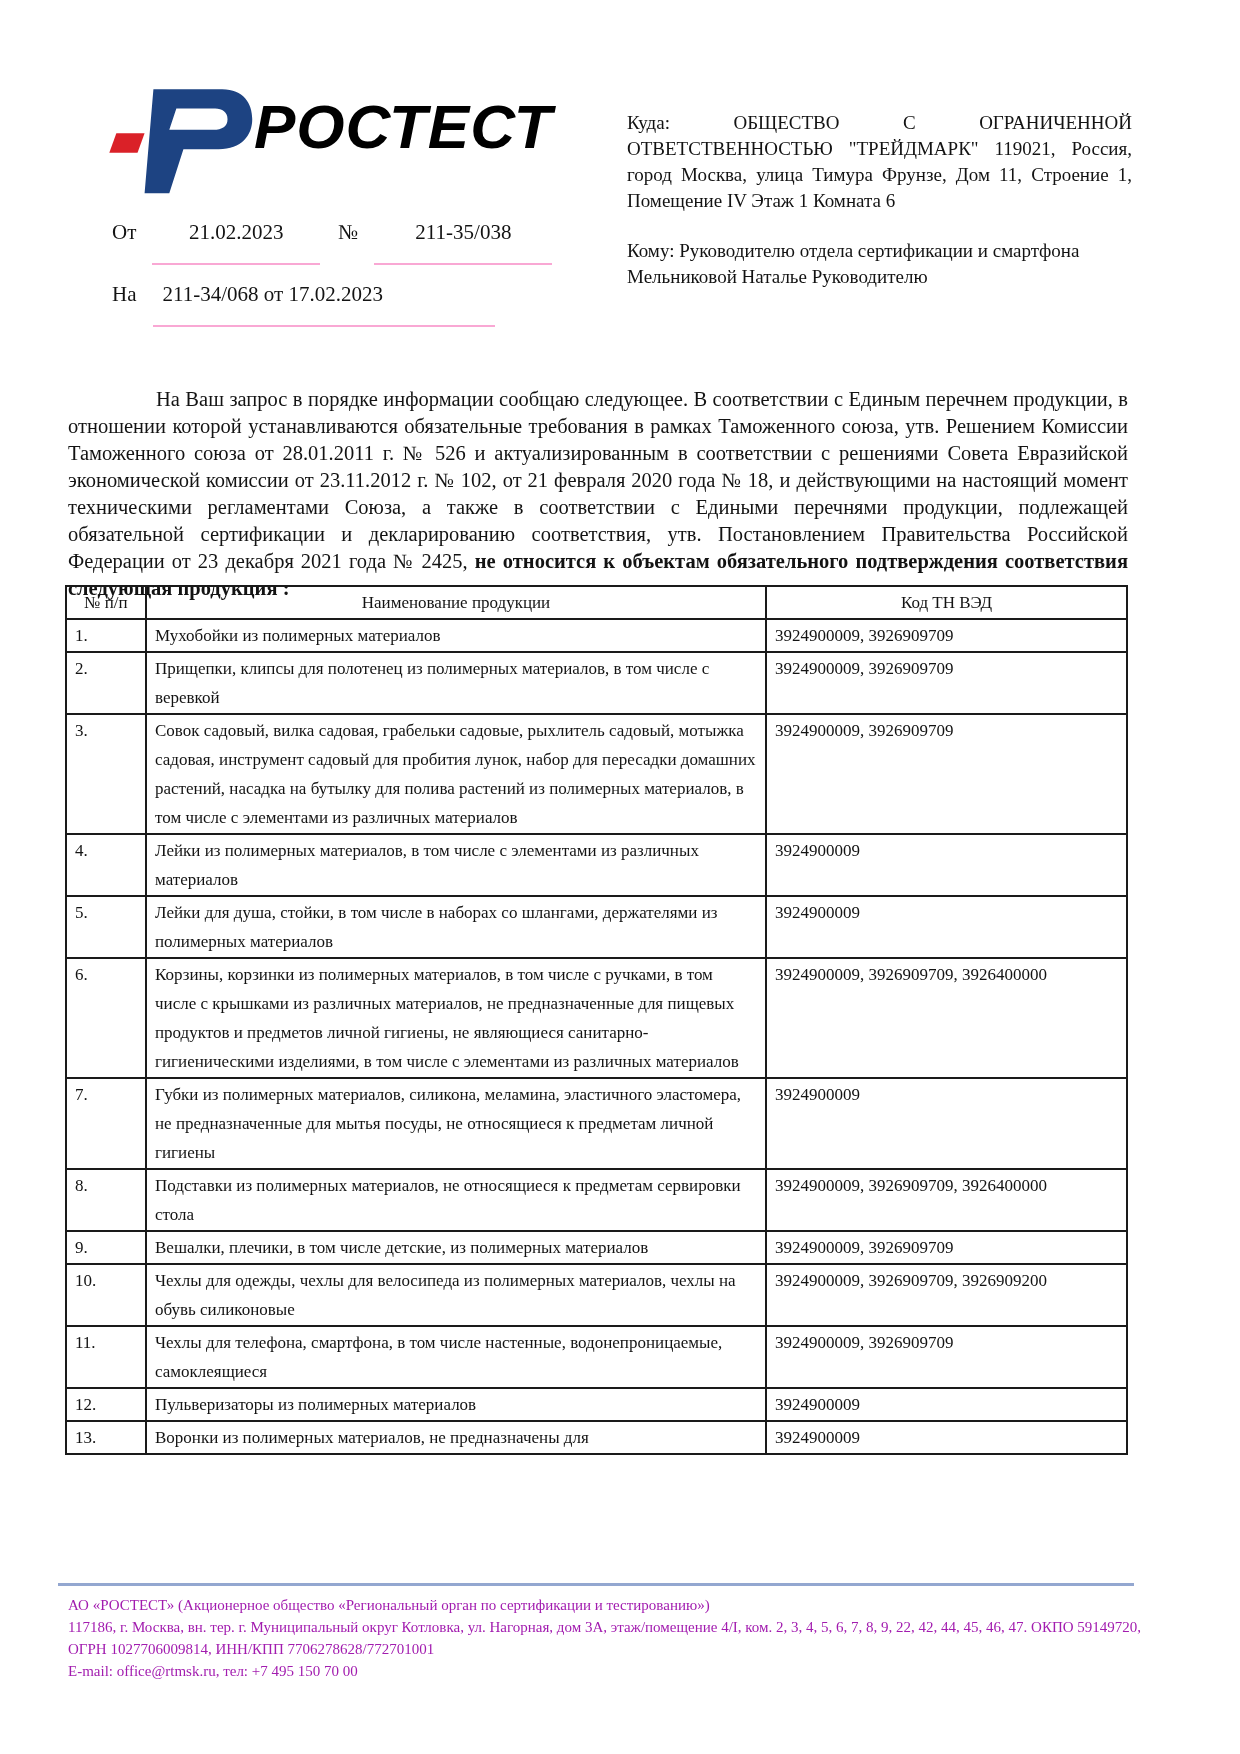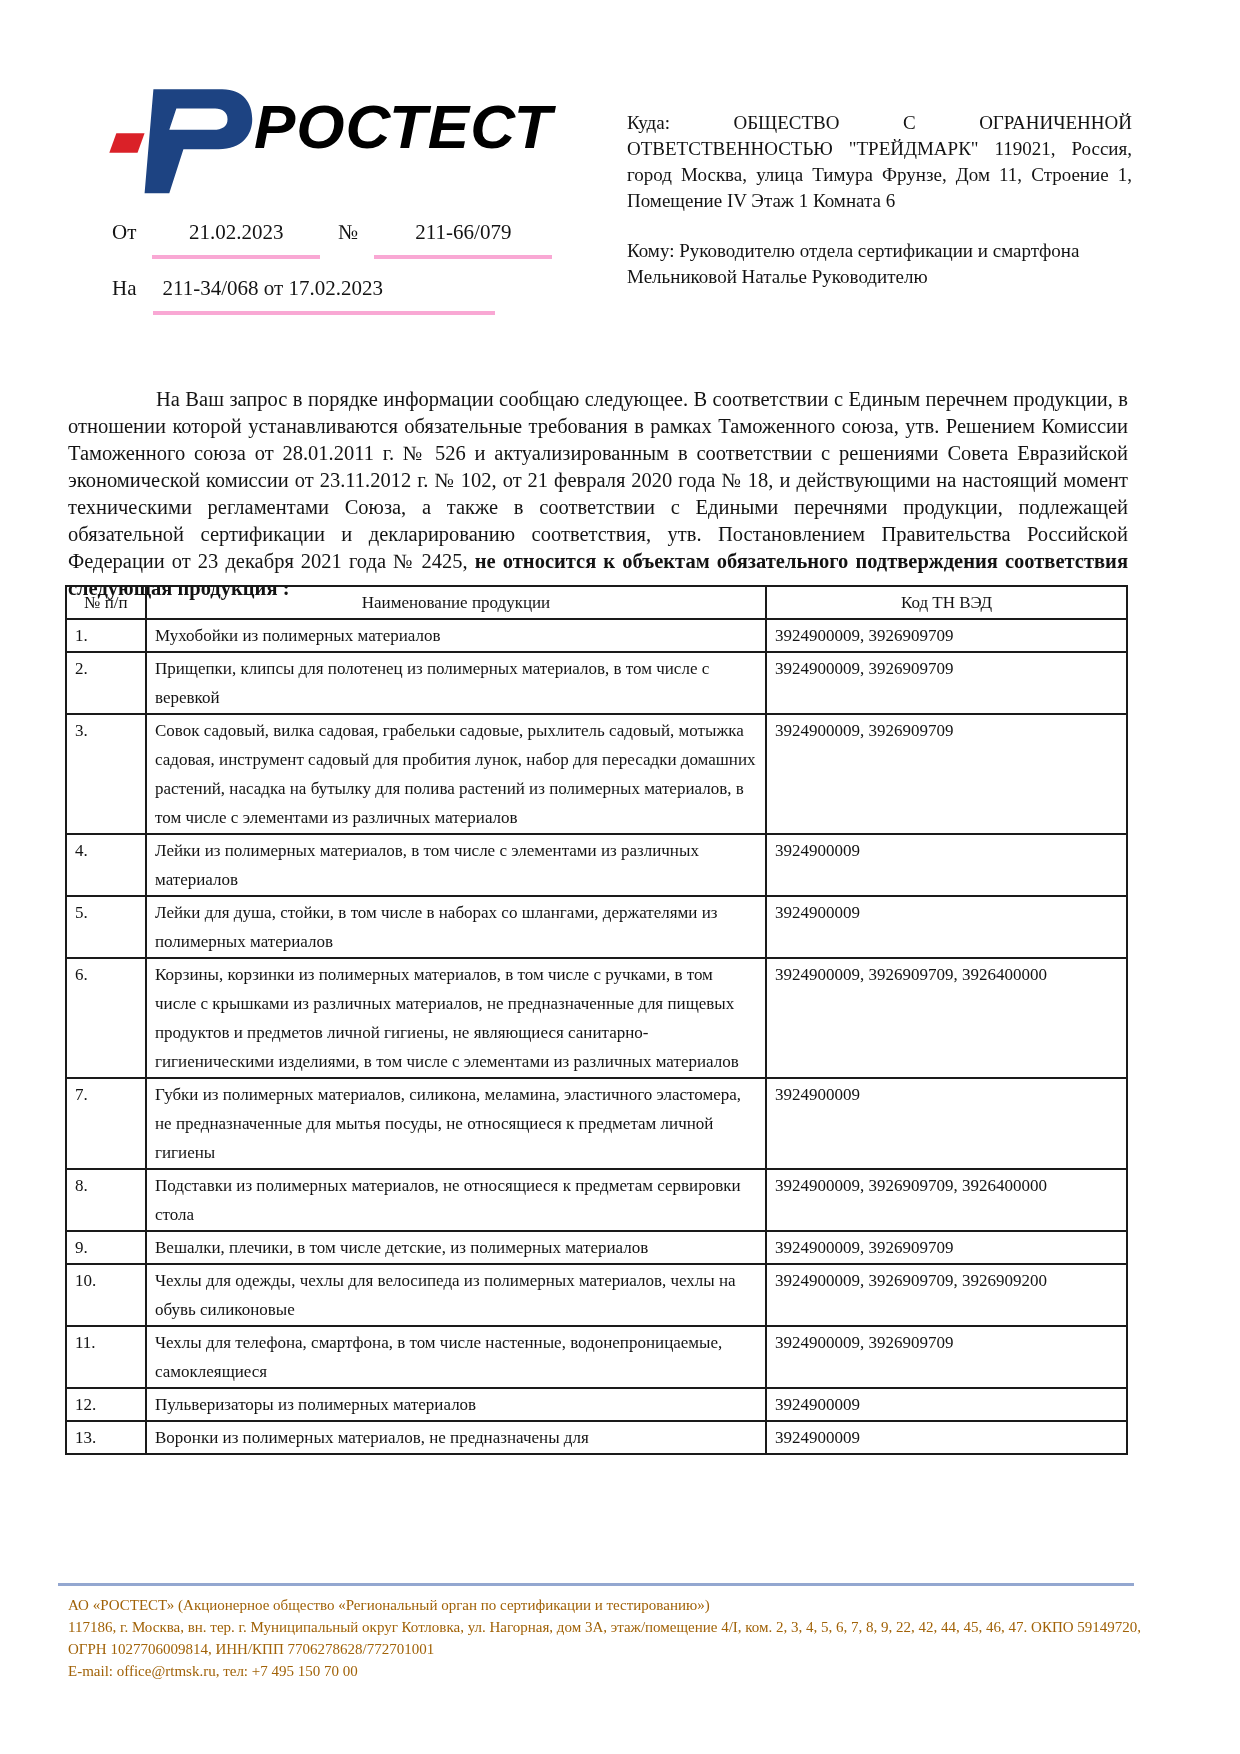--- a/index.html
+++ b/index.html
@@ -19,22 +19,22 @@
     position:absolute; left:627px; top:110px; width:505px;
     font-size:19px; line-height:26px; text-align:justify;
   }
   .addressee p { margin:0; }
   .addressee .komu { margin-top:24px; }
   .refs { position:absolute; left:112px; top:220px; font-size:21px; }
   .ref-row { white-space:nowrap; }
   .ref-row + .ref-row { margin-top:17px; }
   .ref-label { display:inline-block; }
   .uline {
-    display:inline-block; border-bottom:4px solid #f9a8d4; text-align:center;
-    margin-left:16px; padding-bottom:10px;
+    display:inline-block; border-bottom:2px solid #f9a8d4; text-align:center;
+    margin-left:16px; padding-bottom:18px;
   }
   .uline.w1 { width:168px; }
   .uline.w2 { width:178px; }
   .uline.w3 { width:332px; text-align:left; padding-left:10px; }
   .nmark { margin-left:18px; }
   
   .body-par {
     position:absolute; left:68px; top:386px; width:1060px;
     font-size:20.5px; line-height:27px; text-align:justify; text-indent:88px;
     margin:0;
@@ -53,21 +53,21 @@
   col.c-num  { width:80px; }
   col.c-name { width:620px; }
   td.num  { text-align:left; }
   td.name { text-align:left; padding-left:12px; }
   td.code { text-align:left; }
   td.pad-top { padding-top:34px; }
   
   .cut-line { position:absolute; left:58px; top:1583px; width:1076px; height:3px; background:#93a7d0; }
   .doc-footer {
     position:absolute; left:68px; top:1594px; width:1108px;
-    font-size:15px; line-height:22px; color:#a16207;
+    font-size:15px; line-height:22px; color:#a21caf;
   }
   .doc-footer div { margin:0; }
 </style>
 </head>
 <body>
 
 <div class="page">
 
   <div class="logo-mark">
     <svg width="150" height="118" viewBox="0 0 170 122" xmlns="http://www.w3.org/2000/svg">
@@ -82,21 +82,21 @@
     <p><span>Куда:</span>
       <span>ОБЩЕСТВО С ОГРАНИЧЕННОЙ ОТВЕТСТВЕННОСТЬЮ "ТРЕЙДМАРК"</span>
       <span>119021, Россия, город Москва, улица Тимура Фрунзе, Дом 11, Строение 1, Помещение IV Этаж 1 Комната 6</span></p>
     <p class="komu"><span>Кому:</span>
       <span>Руководителю  отдела сертификации и смартфона</span></p>
     <p>Мельниковой Наталье Руководителю</p>
   </div>
 
   <div class="refs">
     <div class="ref-row">
-      <span class="ref-label">От</span><span class="uline w1">21.02.2023</span><span class="ref-label nmark">№</span><span class="uline w2">211-66/079</span>
+      <span class="ref-label">От</span><span class="uline w1">21.02.2023</span><span class="ref-label nmark">№</span><span class="uline w2">211-35/038</span>
     </div>
     <div class="ref-row">
       <span class="ref-label">На</span><span class="uline w3">211-34/068 от 17.02.2023</span>
     </div>
   </div>
 
   <p class="body-par"><span>На Ваш запрос в порядке информации сообщаю следующее. В соответствии с Единым перечнем продукции, в отношении которой устанавливаются обязательные требования в рамках Таможенного союза, утв. Решением Комиссии Таможенного союза от 28.01.2011 г. № 526 и актуализированным в соответствии с решениями Совета Евразийской экономической комиссии от 23.11.2012 г. № 102, от 21 февраля 2020 года № 18, и действующими на настоящий момент техническими регламентами Союза, а также в соответствии с Едиными перечнями продукции, подлежащей обязательной сертификации и декларированию соответствия, утв. Постановлением Правительства Российской Федерации от 23 декабря 2021 года № 2425,</span> <b>не относится к объектам обязательного подтверждения соответствия следующая продукция :</b></p>
 
   <div class="table-wrap">
     <table class="products">

